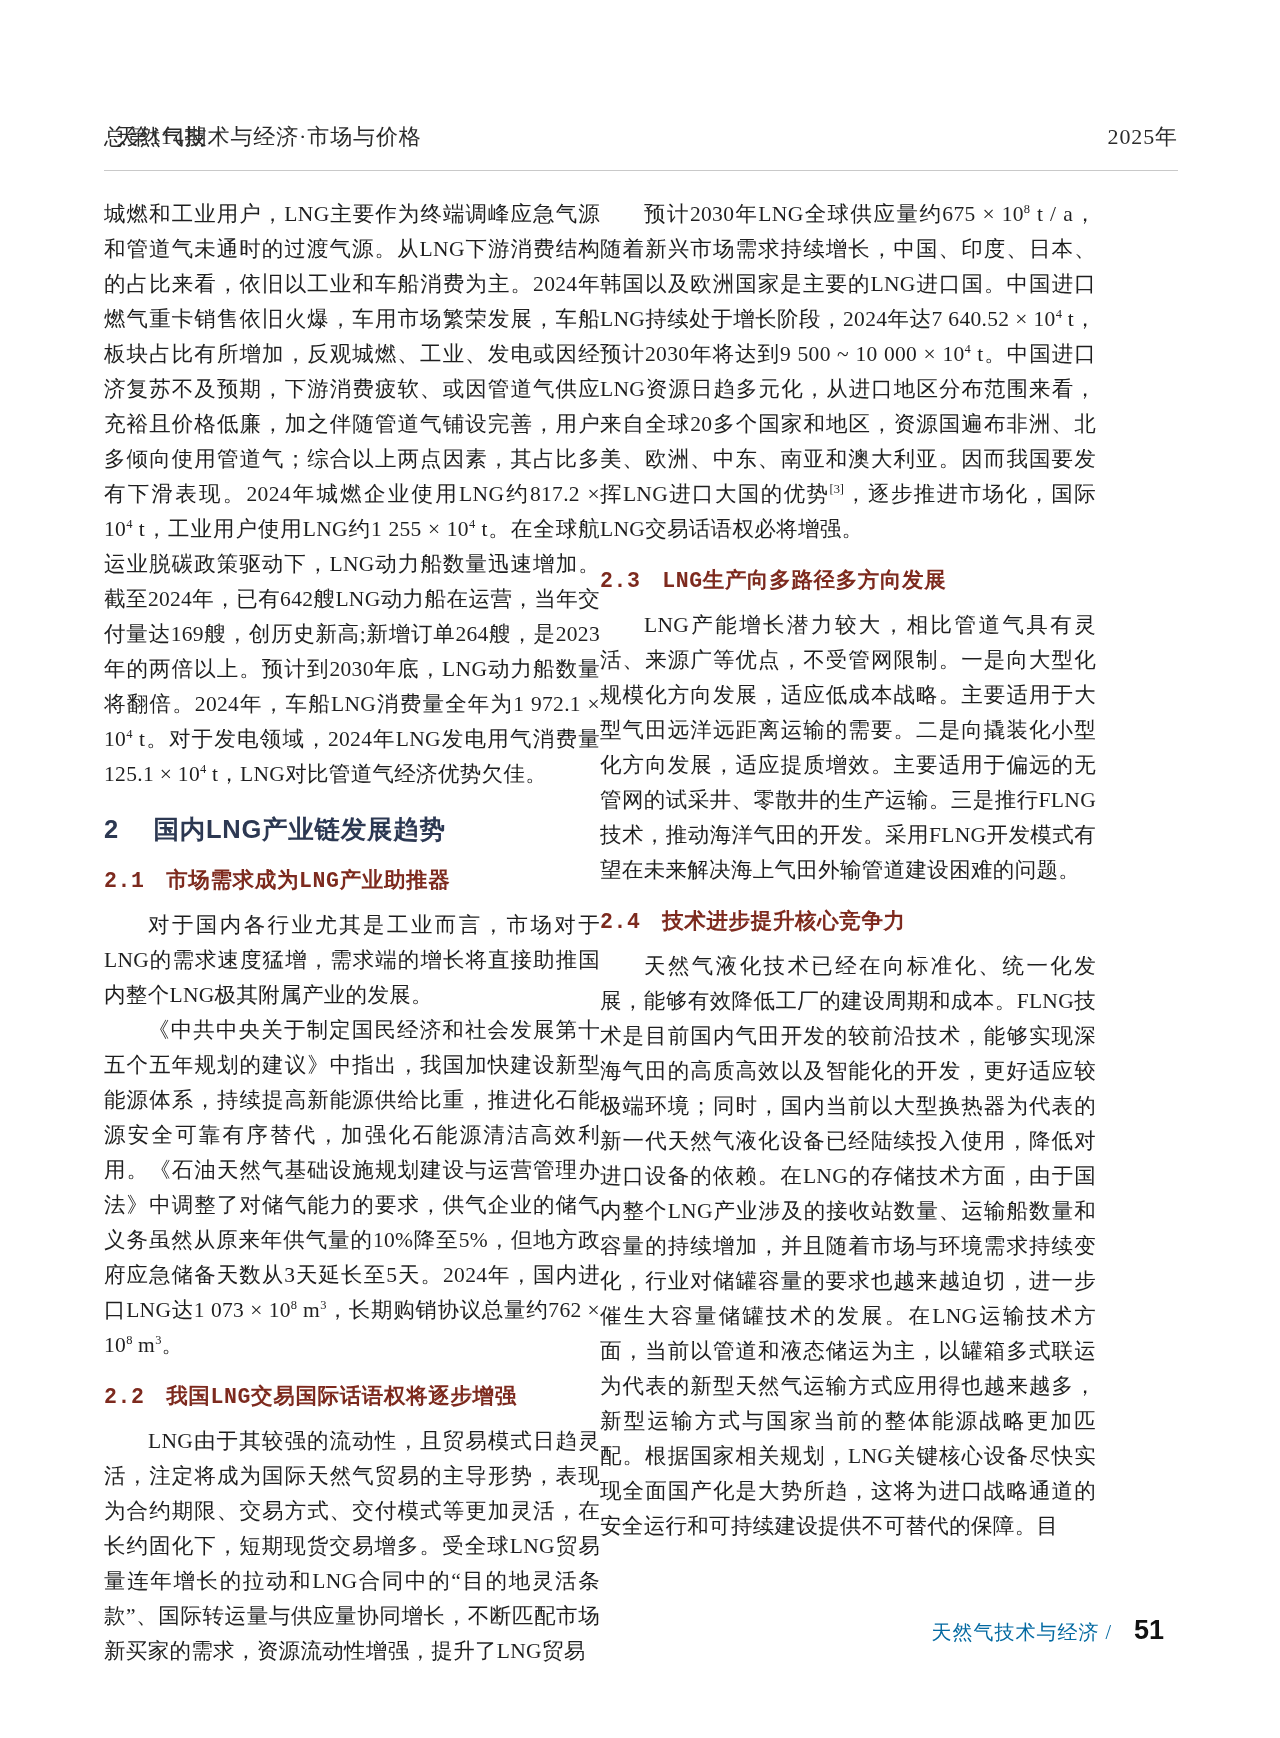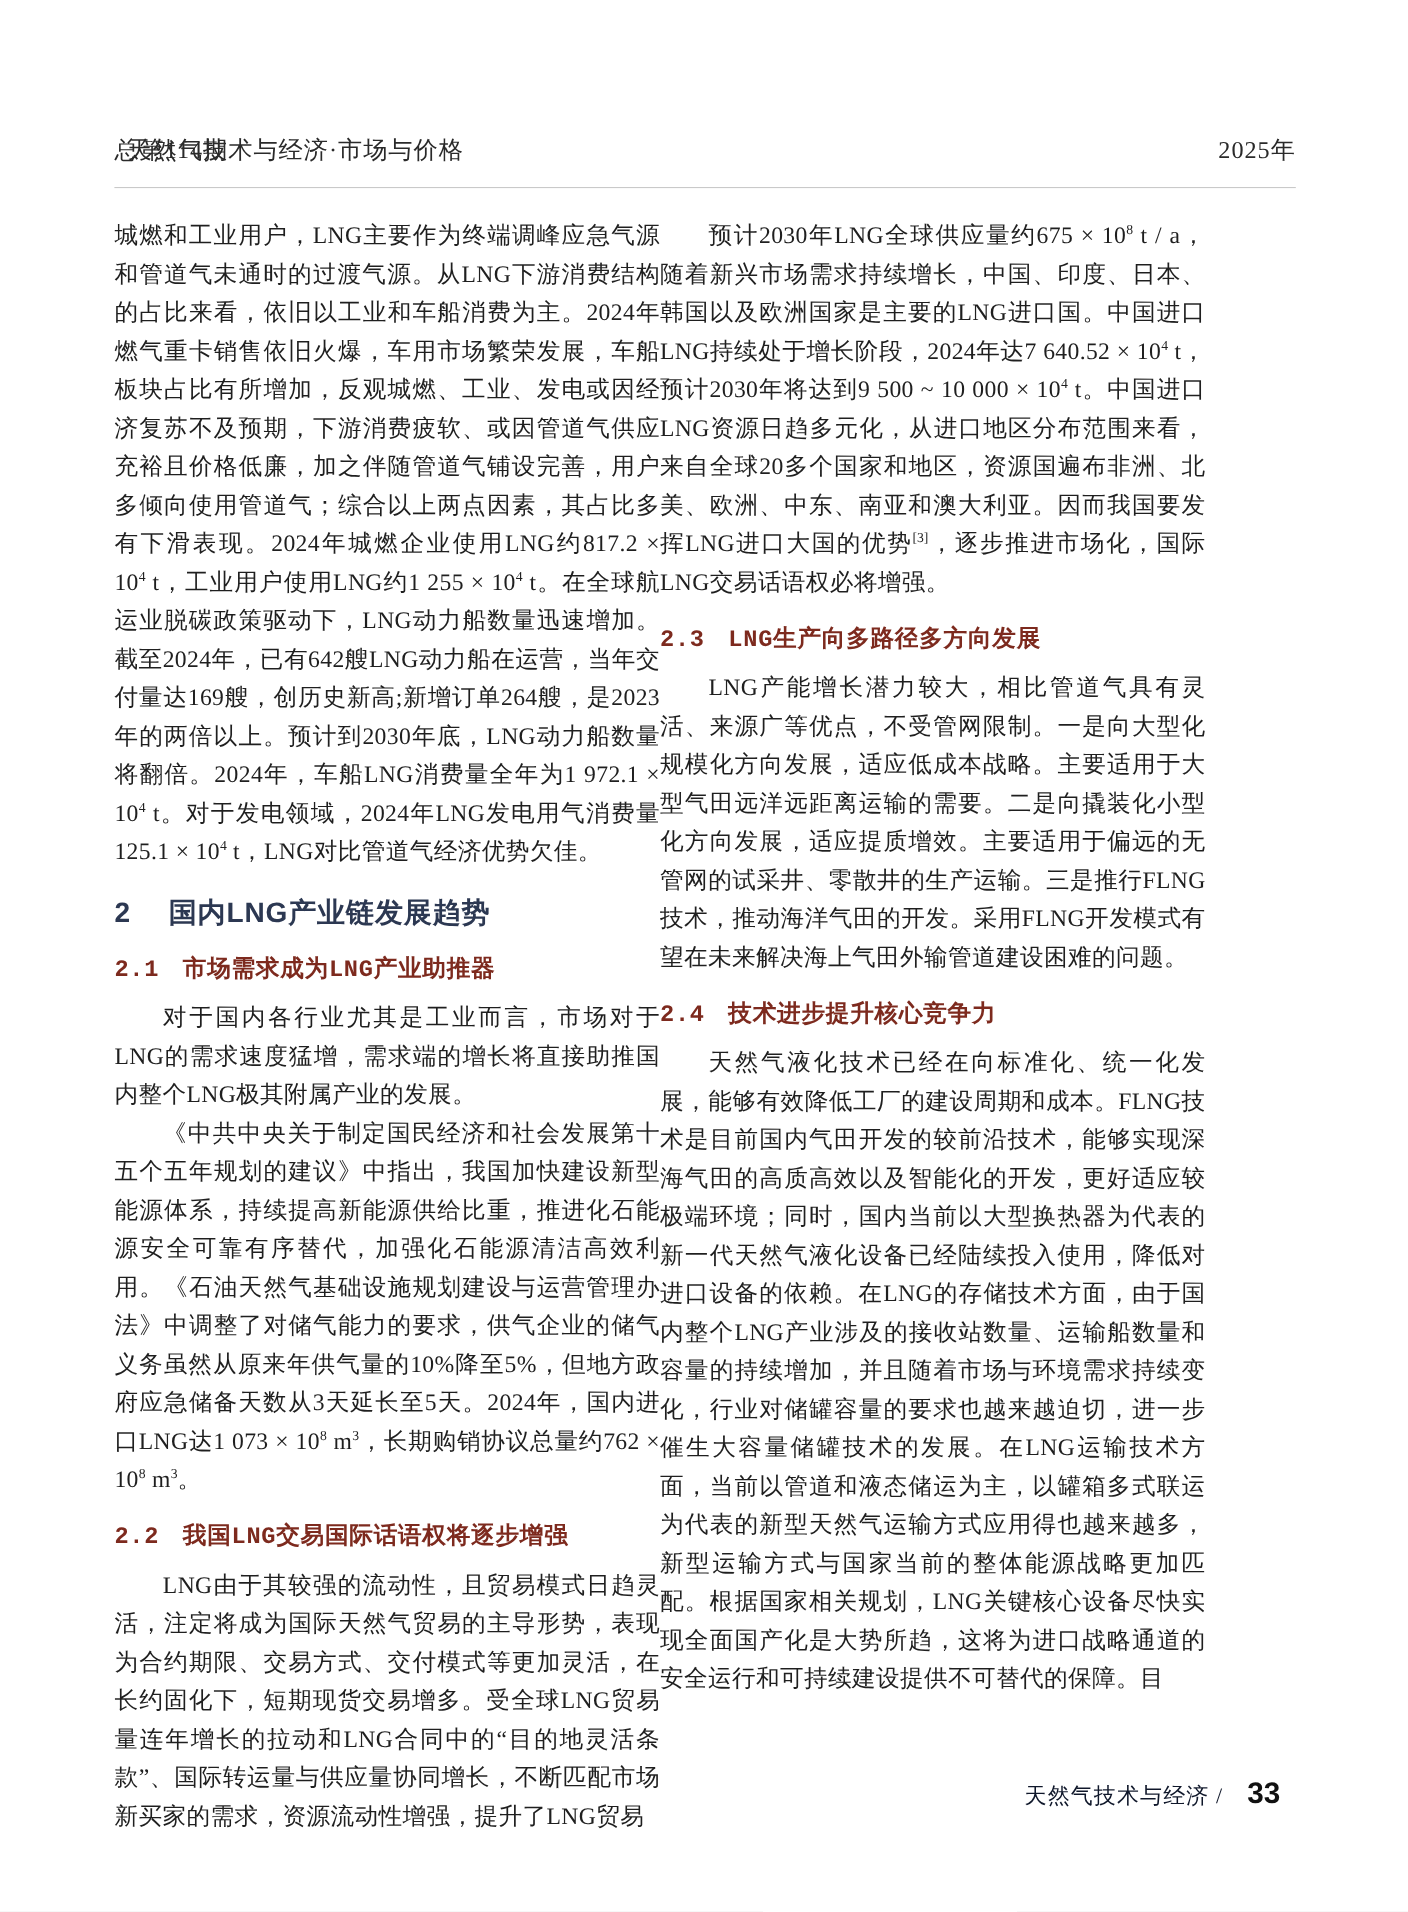--- a/index.html
+++ b/index.html
@@ -71,21 +71,21 @@
   .h3 .hnum{margin-right:1.0em;}
   .pagefoot{
     position:absolute;
     right:116px;
     bottom:92px;
     display:flex;
     align-items:baseline;
   }
   .pagefoot .flabel{
     font-size:20px;
-    color:#0f172a;
+    color:#0369a1;
     letter-spacing:0.05em;
   }
   .pagefoot .fnum{
     font-family:"Liberation Sans","DejaVu Sans",sans-serif;
     font-weight:700;
     font-size:27px;
     color:#111111;
     margin-left:22px;
   }
 </style>
@@ -119,15 +119,15 @@
           <p class="para indent">LNG产能增长潜力较大，相比管道气具有灵活、来源广等优点，不受管网限制。一是向大型化规模化方向发展，适应低成本战略。主要适用于大型气田远洋远距离运输的需要。二是向撬装化小型化方向发展，适应提质增效。主要适用于偏远的无管网的试采井、零散井的生产运输。三是推行FLNG技术，推动海洋气田的开发。采用FLNG开发模式有望在未来解决海上气田外输管道建设困难的问题。</p>
           <div class="h3"><span class="hnum">2.4</span><span>技术进步提升核心竞争力</span></div>
           <p class="para indent">天然气液化技术已经在向标准化、统一化发展，能够有效降低工厂的建设周期和成本。FLNG技术是目前国内气田开发的较前沿技术，能够实现深海气田的高质高效以及智能化的开发，更好适应较极端环境；同时，国内当前以大型换热器为代表的新一代天然气液化设备已经陆续投入使用，降低对进口设备的依赖。在LNG的存储技术方面，由于国内整个LNG产业涉及的接收站数量、运输船数量和容量的持续增加，并且随着市场与环境需求持续变化，行业对储罐容量的要求也越来越迫切，进一步催生大容量储罐技术的发展。在LNG运输技术方面，当前以管道和液态储运为主，以罐箱多式联运为代表的新型天然气运输方式应用得也越来越多，新型运输方式与国家当前的整体能源战略更加匹配。根据国家相关规划，LNG关键核心设备尽快实现全面国产化是大势所趋，这将为进口战略通道的安全运行和可持续建设提供不可替代的保障。目</p>
         </div>
     </div>
 
   </div>
 
   <div class="pagefoot">
     <span class="flabel">天然气技术与经济 /</span>
-    <span class="fnum">33</span>
+    <span class="fnum">51</span>
   </div>
 </div>
 
 </body></html>

